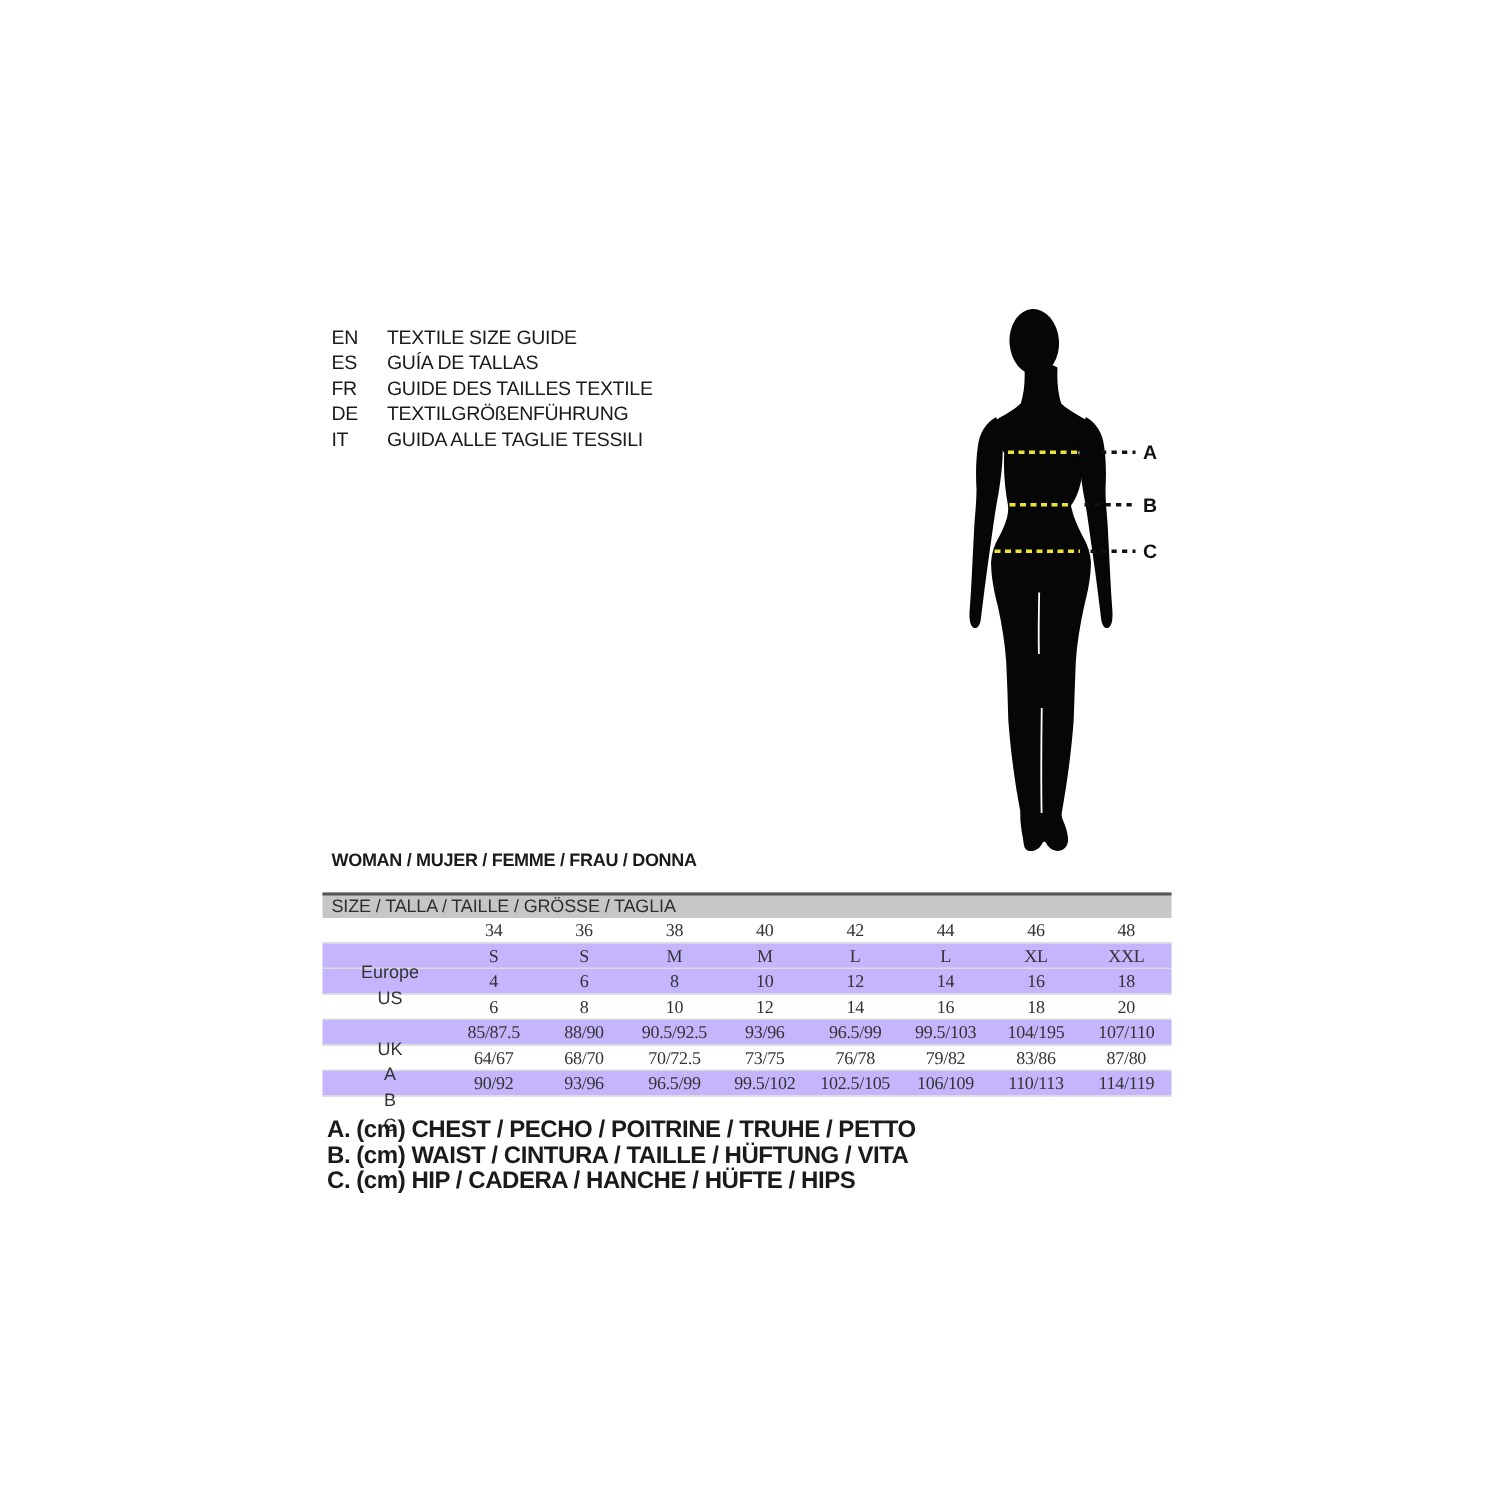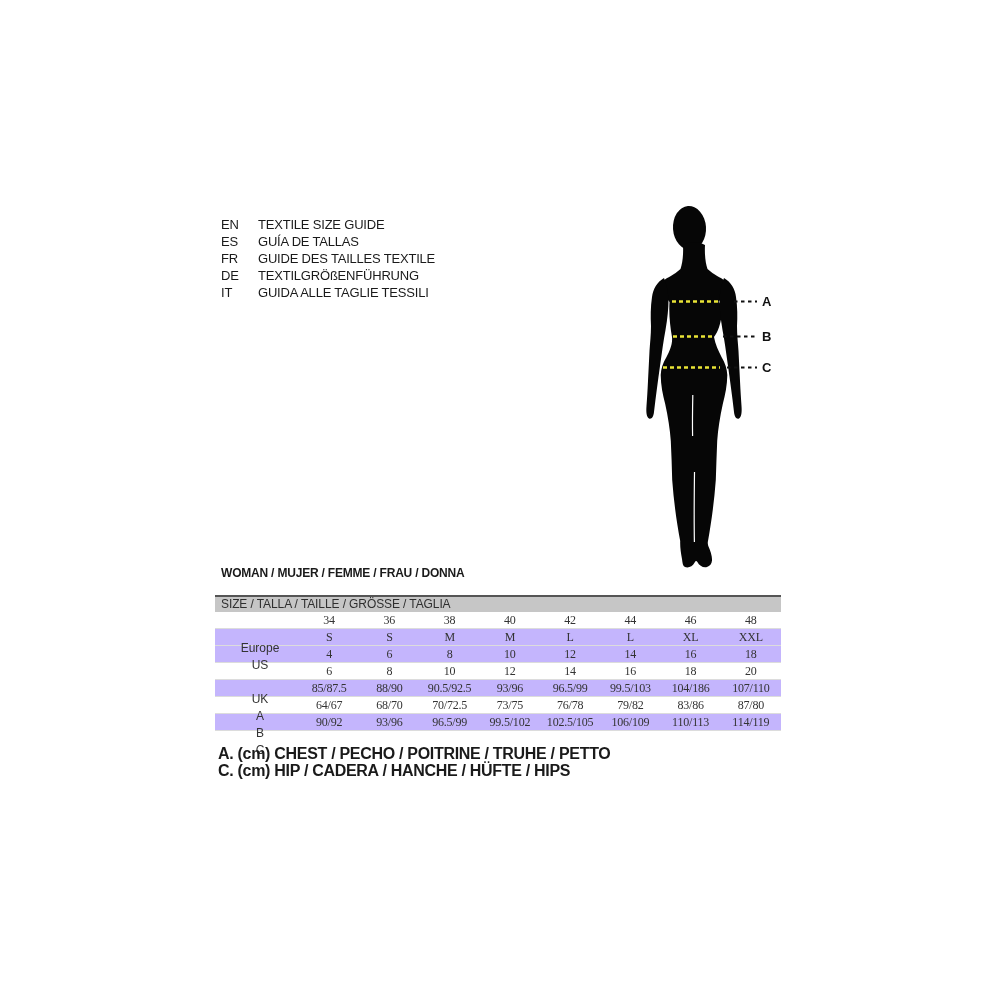--- a/index.html
+++ b/index.html
@@ -195,21 +195,21 @@
   </div>
 
   <div class="tbl-row shaded">
     <span class="row-label">A</span>
     <span class="cell">85/87.5</span>
     <span class="cell">88/90</span>
     <span class="cell">90.5/92.5</span>
     <span class="cell">93/96</span>
     <span class="cell">96.5/99</span>
     <span class="cell">99.5/103</span>
-    <span class="cell">104/186</span>
+    <span class="cell">104/195</span>
     <span class="cell">107/110</span>
   </div>
 
   <div class="tbl-row">
     <span class="row-label">B</span>
     <span class="cell">64/67</span>
     <span class="cell">68/70</span>
     <span class="cell">70/72.5</span>
     <span class="cell">73/75</span>
     <span class="cell">76/78</span>
@@ -226,14 +226,15 @@
     <span class="cell">99.5/102</span>
     <span class="cell">102.5/105</span>
     <span class="cell">106/109</span>
     <span class="cell">110/113</span>
     <span class="cell">114/119</span>
   </div>
 </div>
 
 <div class="legend-block">
   <div class="legend-line">A. (cm) CHEST / PECHO / POITRINE / TRUHE / PETTO</div>
+  <div class="legend-line">B. (cm) WAIST / CINTURA / TAILLE / HÜFTUNG / VITA</div>
   <div class="legend-line">C. (cm) HIP / CADERA / HANCHE / HÜFTE / HIPS</div>
 </div>
 
 </body></html>

